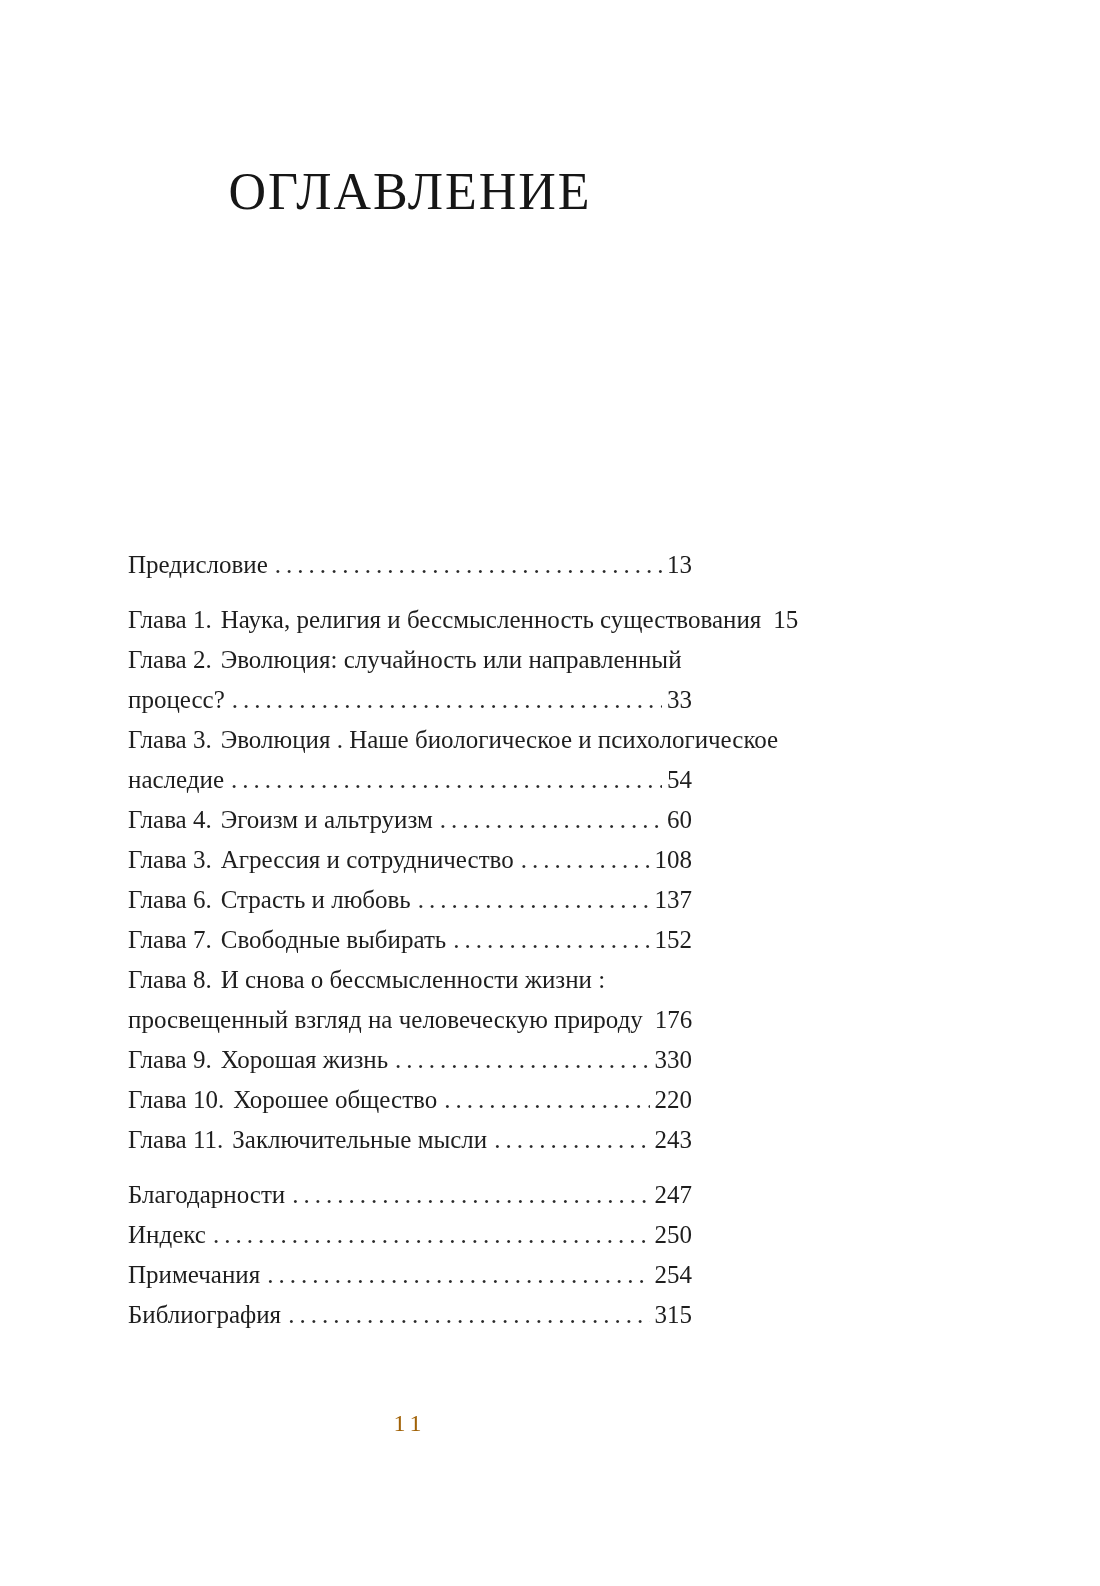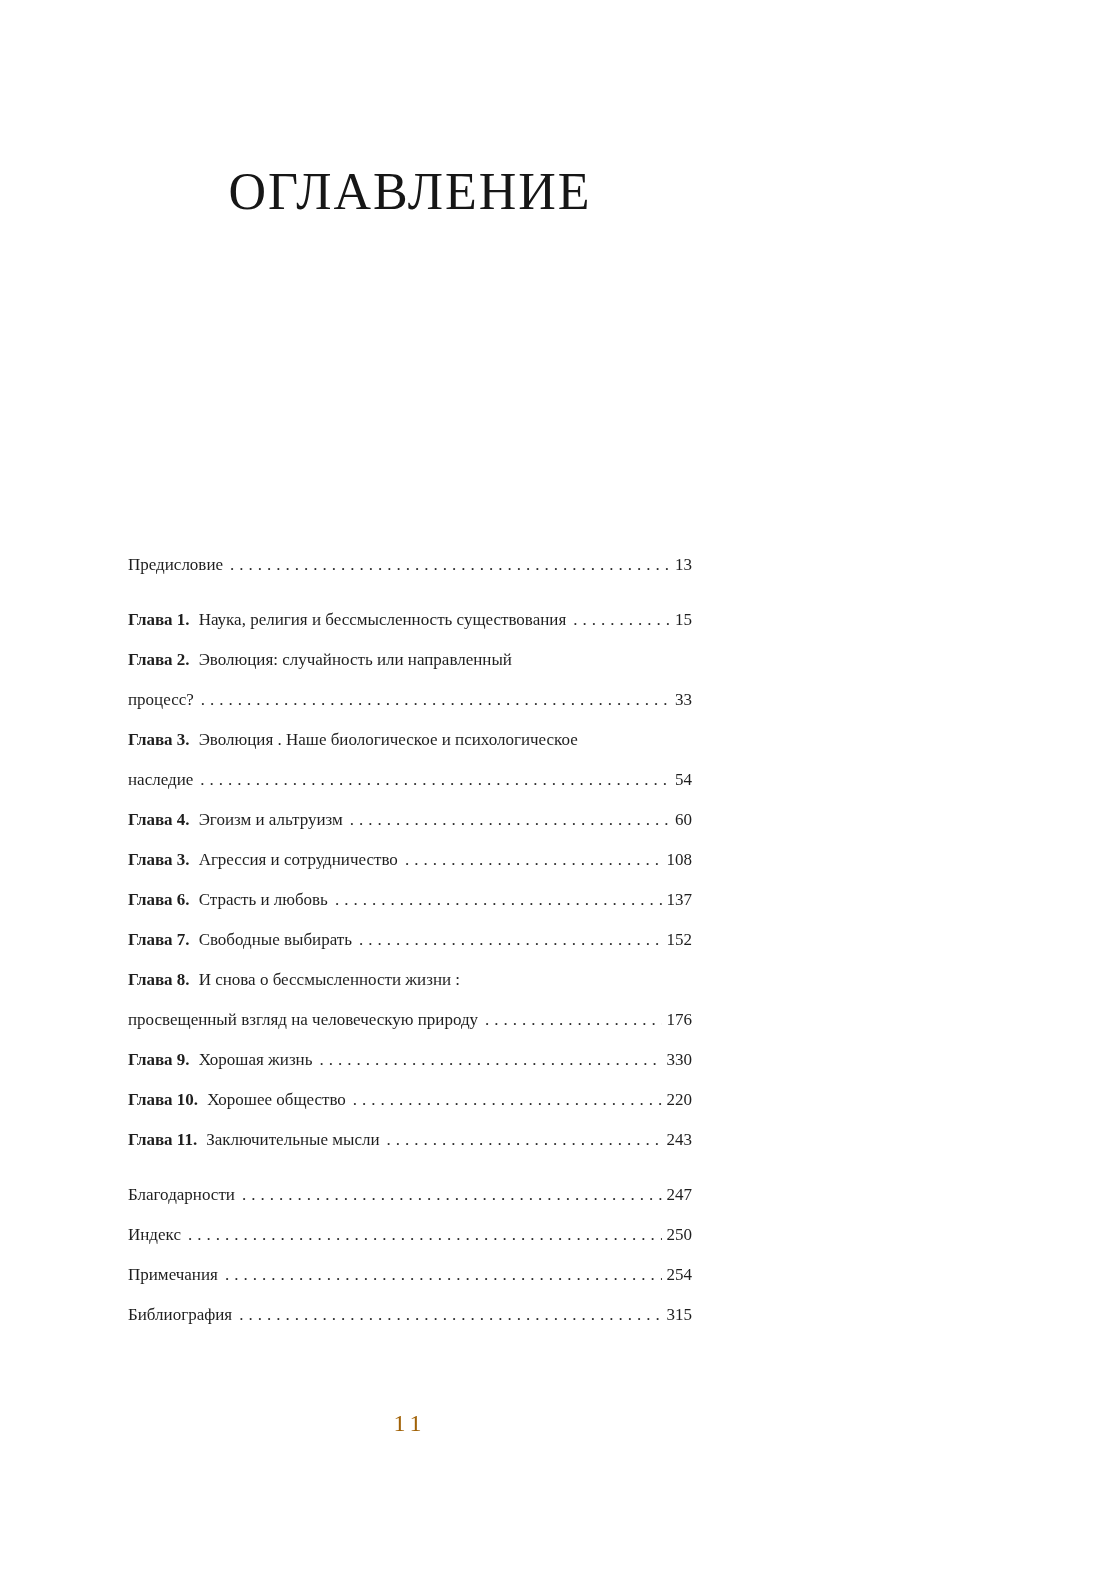--- a/index.html
+++ b/index.html
@@ -29,32 +29,32 @@
     font-size: 52px;
     line-height: 1;
     font-weight: 400;
     text-align: center;
     letter-spacing: 2px;
     color: #161616;
     white-space: nowrap;
   }
   .toc {
     margin-top: 327px;
-    font-size: 17px;
+    font-size: 25px;
     line-height: 40px;
   }
   .toc-row {
     display: flex;
     align-items: baseline;
   }
   .toc-row.gap {
     margin-top: 15px;
   }
   .prefix {
-    font-weight: 700;
+    font-weight: 400;
     margin-right: 9px;
     white-space: nowrap;
   }
   .text {
     white-space: nowrap;
   }
   .dots {
     flex: 1 1 auto;
     min-width: 0;
     overflow: hidden;

